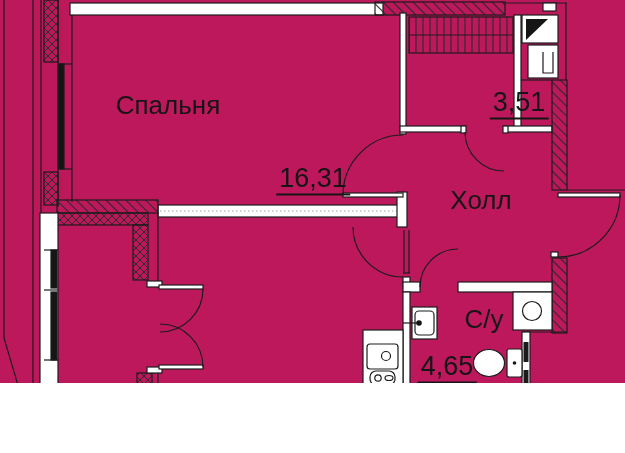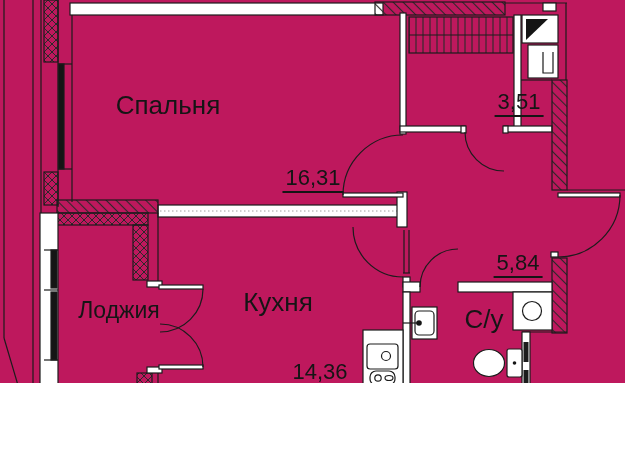--- a/index.html
+++ b/index.html
@@ -3,21 +3,21 @@
 <meta charset="utf-8">
 <style>
   html,body{margin:0;padding:0;background:#fff;}
   #plan{position:relative;width:625px;height:383px;background:#be185d;overflow:hidden;
         font-family:"Liberation Sans",sans-serif;color:#111;}
   #plan svg{position:absolute;left:0;top:0;}
   .lbl,.area{position:absolute;transform:translate(-50%,-50%);white-space:nowrap;
         color:#151515;line-height:1;}
   .lbl{font-size:26px;}
   .lbl.small{font-size:23px;}
-  .area{font-size:22px;border-bottom:2px solid #151515;padding:0 3px 2px 3px;}
+  .area{font-size:27px;border-bottom:2px solid #151515;padding:0 3px 2px 3px;}
 </style>
 </head>
 <body>
 
 <div id="plan">
 
 <svg width="625" height="453" viewBox="0 0 625 453">
   <defs>
     <pattern id="hA" width="7" height="7" patternUnits="userSpaceOnUse" patternTransform="rotate(-45)">
       <line x1="3.5" y1="-1" x2="3.5" y2="8" stroke="#2a2a2a" stroke-width="1.1"></line>
@@ -199,22 +199,20 @@
       <path d="M203,367 A43,43 0 0 0 160,324"></path>
     </g>
   </g>
 </svg>
 
 <span class="lbl" style="left:168px;top:105px">Спальня</span>
 <span class="area" style="left:313px;top:180px">16,31</span>
 
 <span class="area" style="left:519px;top:104px">3,51</span>
 
-<span class="area" style="left:518px;top:265px">5,84</span>
-
-<span class="lbl" style="left:278px;top:302px">Кухня</span>
-<span class="area" style="left:320px;top:374px">14,36</span>
+<span class="lbl" style="left:481px;top:200px">Холл</span>
+
 
 <span class="lbl" style="left:484px;top:319px">С/у</span>
-
-<span class="lbl small" style="left:119px;top:310px">Лоджия</span>
+<span class="area" style="left:447px;top:368px">4,65</span>
+
 
 </div>
 
 </body></html>

